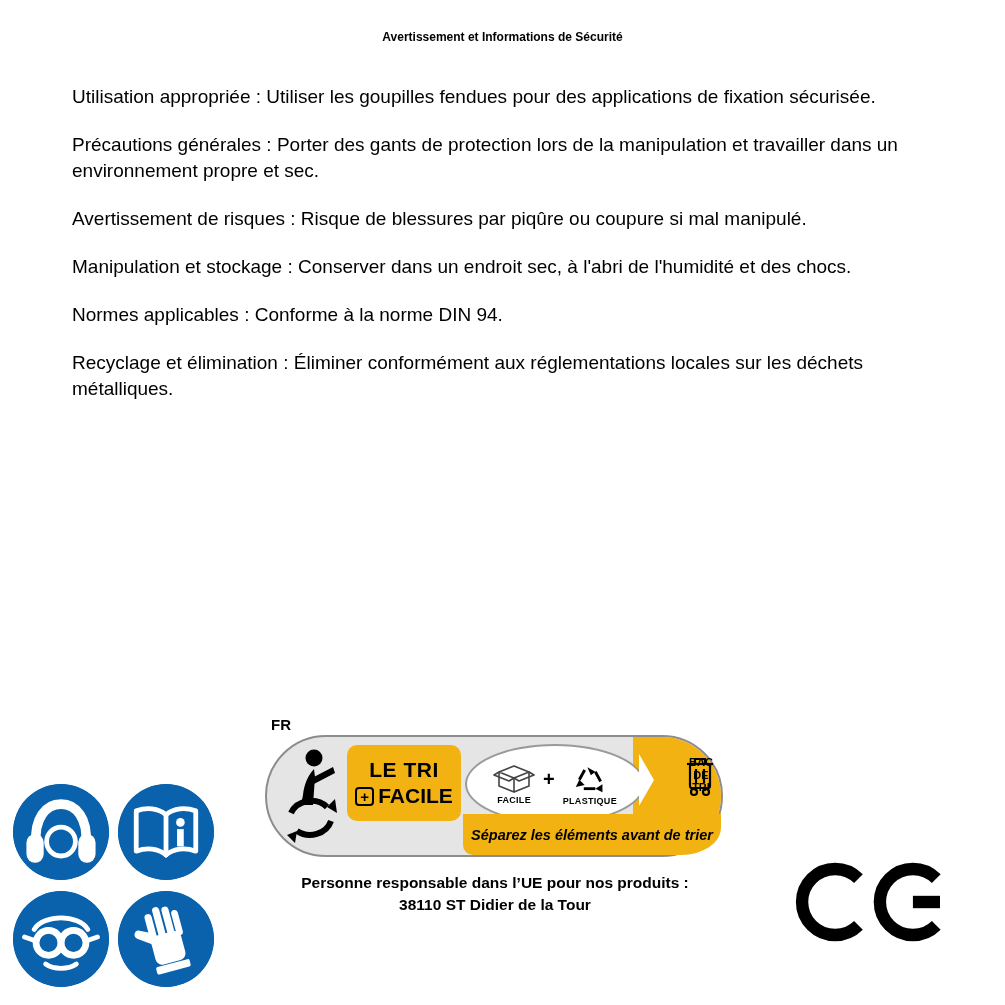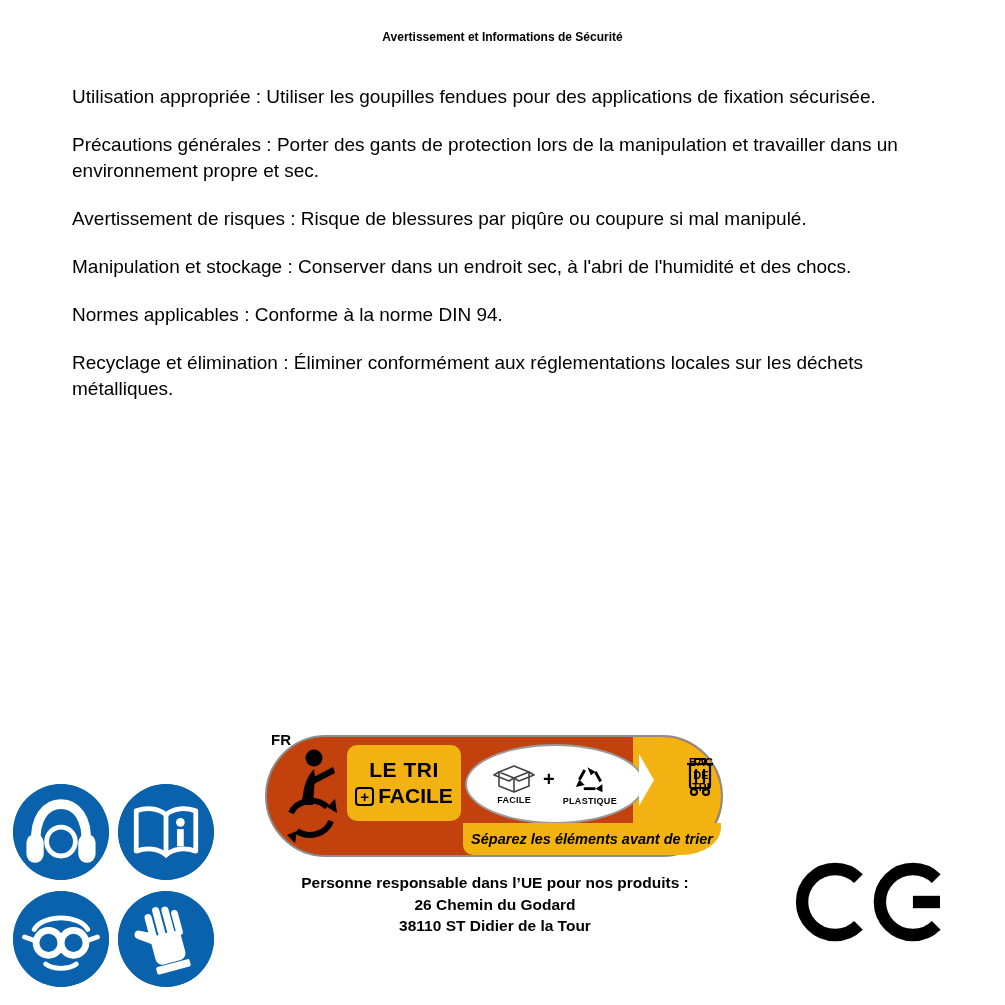--- a/index.html
+++ b/index.html
@@ -16,25 +16,25 @@
 
   
   .picto-grid { position:absolute; left:13px; top:784px;
                 display:grid; grid-template-columns:96px 96px; gap:11px 9px; }
   .picto { width:96px; height:96px; border-radius:50%;
            background:var(--pictogram-blue,#0a62ad); overflow:hidden; }
   .picto svg { display:block; width:100%; height:100%; }
   .picto-bg { fill:var(--pictogram-blue,#0a62ad); }
 
   
-  .fr-label { position:absolute; left:271px; top:731px; font-size:15px; font-weight:bold; }
+  .fr-label { position:absolute; left:271px; top:716px; font-size:15px; font-weight:bold; }
 
   
   .tri-logo { position:absolute; left:265px; top:735px; width:458px; height:122px;
-              background:#c2410c; border:2px solid #8c8c8c; border-radius:61px; }
+              background:#e5e5e5; border:2px solid #8c8c8c; border-radius:61px; }
   .tri-logo .triman { position:absolute; left:12px; top:10px; }
   .lt-block { position:absolute; left:80px; top:8px; width:114px; height:76px;
               border-radius:10px; background:var(--tri-yellow,#f2b212);
               display:flex; flex-direction:column; align-items:center; justify-content:center; gap:2px; }
   .lt-line1 { font-size:21px; font-weight:800; letter-spacing:.5px; }
   .lt-line2 { display:flex; align-items:center; gap:4px; font-size:21px; font-weight:800; }
   .plus-box { width:19px; height:19px; border:2.5px solid #000; border-radius:4px;
               display:flex; align-items:center; justify-content:center;
               font-size:15px; font-weight:800; line-height:1; }
   .right-yellow { position:absolute; left:366px; top:0; right:0; bottom:0;
@@ -44,21 +44,21 @@
              border-left:15px solid #fff; }
   .oval { position:absolute; left:198px; top:7px; width:180px; height:80px; z-index:2;
           background:#fff; border:2px solid #9a9a9a; border-radius:50%;
           display:flex; align-items:center; justify-content:center; gap:7px; }
   .pack { display:flex; flex-direction:column; align-items:center; gap:2px; }
   .pack-label { font-size:9px; font-weight:bold; letter-spacing:.3px; }
   .mid-plus { font-size:20px; font-weight:bold; margin:0 1px 10px 1px; }
   .bac { position:absolute; left:392px; top:19px; z-index:3; width:26px;
          font-size:11px; font-weight:800; line-height:12.5px; text-align:center;margin-left:29px; }
   .bin-icon { position:absolute; left:419px; top:18px; z-index:3; }
-  .bottom-band { position:absolute; left:196px; bottom:0; right:0; height:32px; z-index:2;
+  .bottom-band { position:absolute; left:196px; bottom:0; right:0; height:41px; z-index:2;
                  background:var(--tri-yellow,#f2b212);
                  border-radius:0 0 40px 10px / 0 0 27px 10px;
                  display:flex; align-items:center; justify-content:center; }
   .tagline { font-style:italic; font-weight:bold; font-size:14.5px; }
 
   
   .address { position:absolute; left:240px; top:872px; width:510px; text-align:center;
              font-size:15.5px; font-weight:bold; line-height:21.5px; }
 
   
@@ -204,21 +204,20 @@
       </g>
     </svg>
 
     <div class="bottom-band">
       <span class="tagline">Séparez les éléments avant de trier</span>
     </div>
   </div>
 
   <div class="address">
     <div>Personne responsable dans l’UE pour nos produits :</div>
-    <div>26 Chemin du Godard</div>
     <div>38110 ST Didier de la Tour</div>
   </div>
 
   <div class="ce" role="img" aria-label="CE">
     <svg viewBox="0 0 268 140" preserveAspectRatio="xMidYMid meet">
       <g fill="none" stroke="#000" stroke-width="21">
         <path d="M 107.6 30.4 A 56 56 0 1 0 107.6 109.6"></path>
         <path d="M 239.6 30.4 A 56 56 0 1 0 239.6 109.6"></path>
         <path d="M 200 70 H 246"></path>
       </g>

